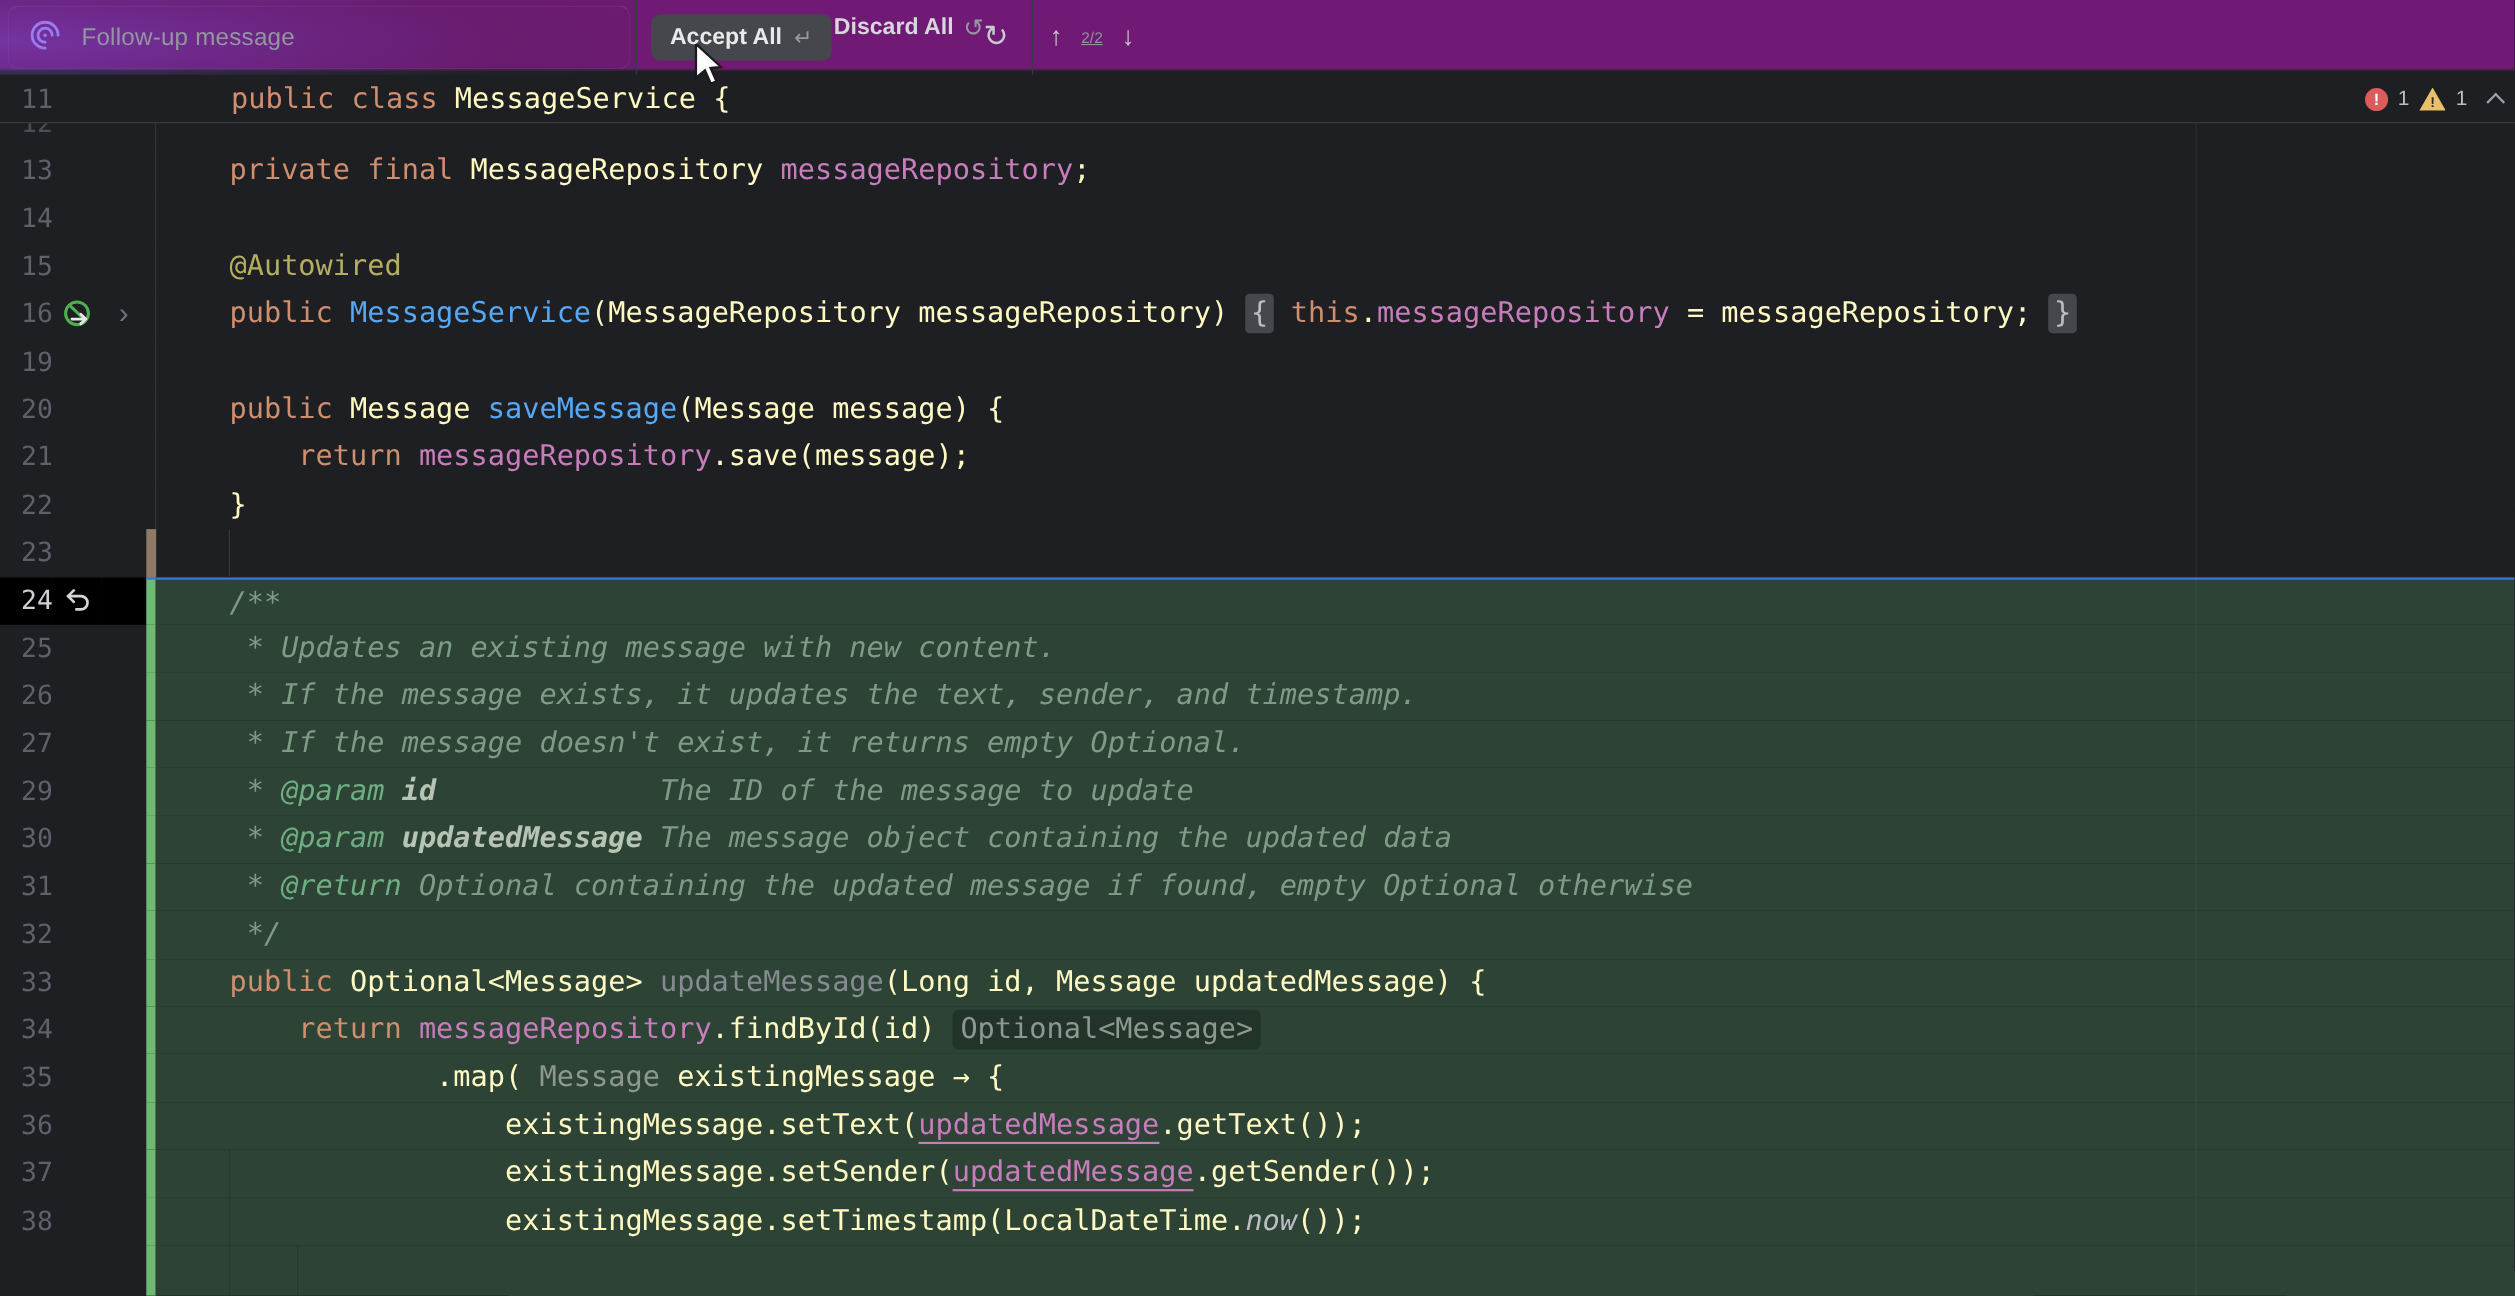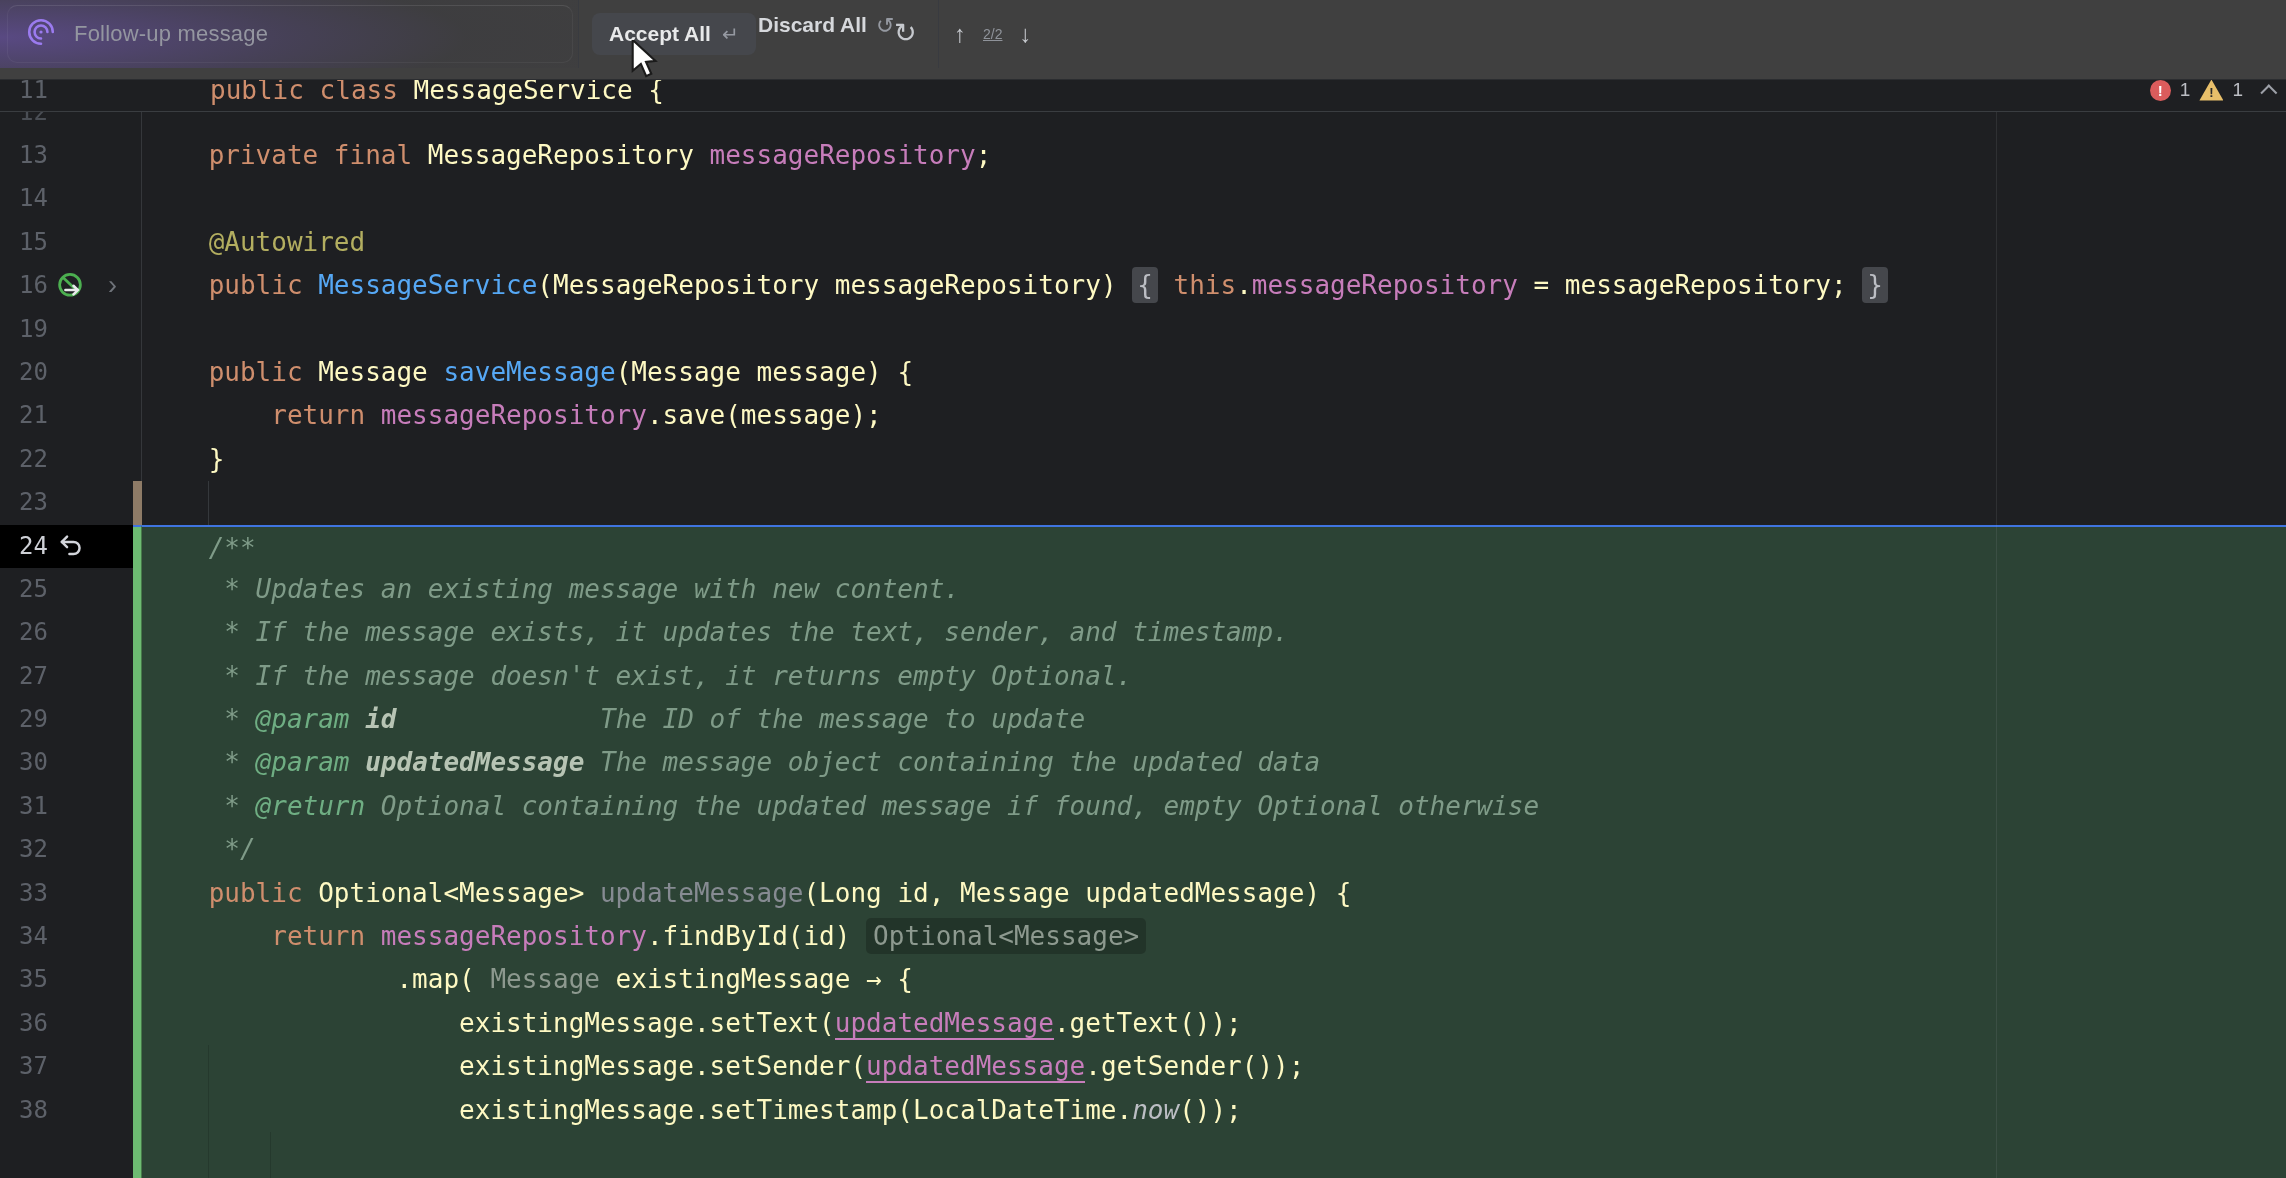--- a/index.html
+++ b/index.html
@@ -1,20 +1,20 @@
 <!DOCTYPE html>
 <html><head>
 <meta charset="utf-8">
 <style>
   * { margin:0; padding:0; box-sizing:border-box; }
   html,body { width:2286px; height:1178px; background:#1e1f22; overflow:hidden;
               font-family:"Liberation Sans", sans-serif; }
 
   
-  .topbar { position:relative; width:100%; height:80px; background:#404040;
+  .topbar { position:relative; width:100%; height:64px; background:#701a75;
             border-bottom:1px solid #2b2d30; z-index:20; }
   .ai-input { position:absolute; left:0; top:0; width:578px; height:68px;
     background: radial-gradient(130% 170% at 0% 55%, rgba(123,86,222,.42) 0%,
                 rgba(90,66,160,.24) 38%, rgba(45,42,60,.12) 62%, rgba(30,31,34,0) 100%);
     display:flex; align-items:center; padding-left:26px; gap:18px; }
   .ai-input-outline { position:absolute; inset:5px 5px 5px 7px; border-radius:10px;
     border:1px solid rgba(255,255,255,.05); border-top-color:rgba(255,255,255,.10);
     pointer-events:none; }
   .ai-placeholder { color:#9496a0; font-size:22px; letter-spacing:.2px; }
   .tb-divider { position:absolute; top:0; width:1px; height:68px; background:#393b40; }

